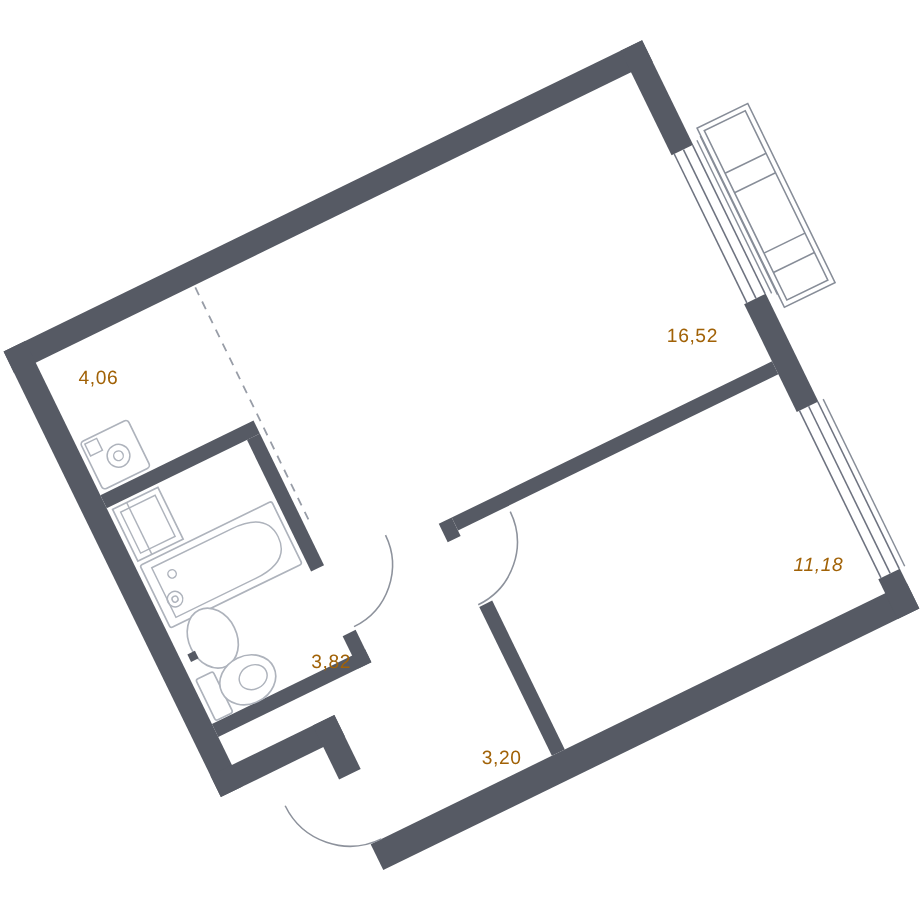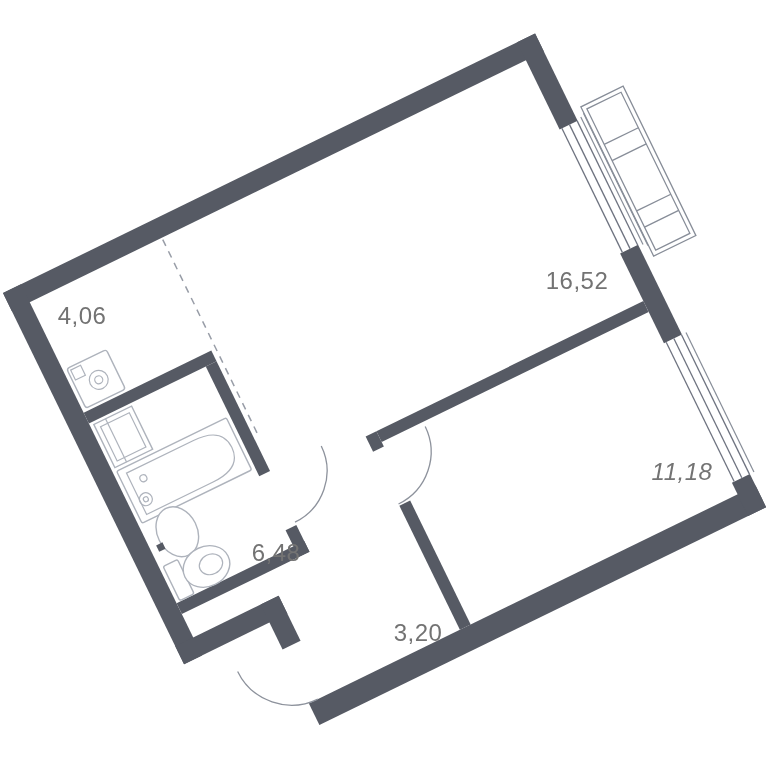--- a/index.html
+++ b/index.html
@@ -12,21 +12,21 @@
   .winline{stroke:#6e7380;stroke-width:1.3;fill:none;}
   .sill{stroke:#878d98;stroke-width:1.2;fill:none;}
   .balcony{stroke:#878d98;stroke-width:1.3;fill:none;}
   .arc{stroke:#8d929c;stroke-width:1.3;fill:none;}
   .fixture{stroke:#aeb3bc;stroke-width:1.4;fill:#ffffff;}
   .fixline{stroke:#aeb3bc;stroke-width:1.2;fill:none;}
   .dashline{stroke:#989da7;stroke-width:1.5;stroke-dasharray:7 6;fill:none;}
   .darkdot{fill:#565a64;stroke:none;}
   .room-label{
     position:absolute;transform:translate(-50%,-50%);
-    font-size:24px;color:#737373;white-space:nowrap;letter-spacing:0.5px;
+    font-size:16px;color:#a16207;white-space:nowrap;letter-spacing:0.5px;
   }
   .lbl-hallway{left:82px;top:316px;}
   .lbl-living{left:577px;top:281px;}
   .lbl-bedroom{left:682px;top:472px;font-style:italic;}
   .lbl-bathroom{left:276px;top:553px;}
   .lbl-entry{left:418px;top:633px;}
 </style>
 </head>
 <body>
 
@@ -116,16 +116,16 @@
         <ellipse class="fixture" cx="63" cy="335" rx="24" ry="20"></ellipse>
         <ellipse class="fixline" cx="68" cy="335" rx="12" ry="10"></ellipse>
       </g>
 
     </g>
   </svg>
 
   <div class="room-label lbl-hallway">4,06</div>
   <div class="room-label lbl-living">16,52</div>
   <div class="room-label lbl-bedroom">11,18</div>
-  <div class="room-label lbl-bathroom">6,48</div>
+  <div class="room-label lbl-bathroom">3,82</div>
   <div class="room-label lbl-entry">3,20</div>
 
 </div>
 
 </body></html>

